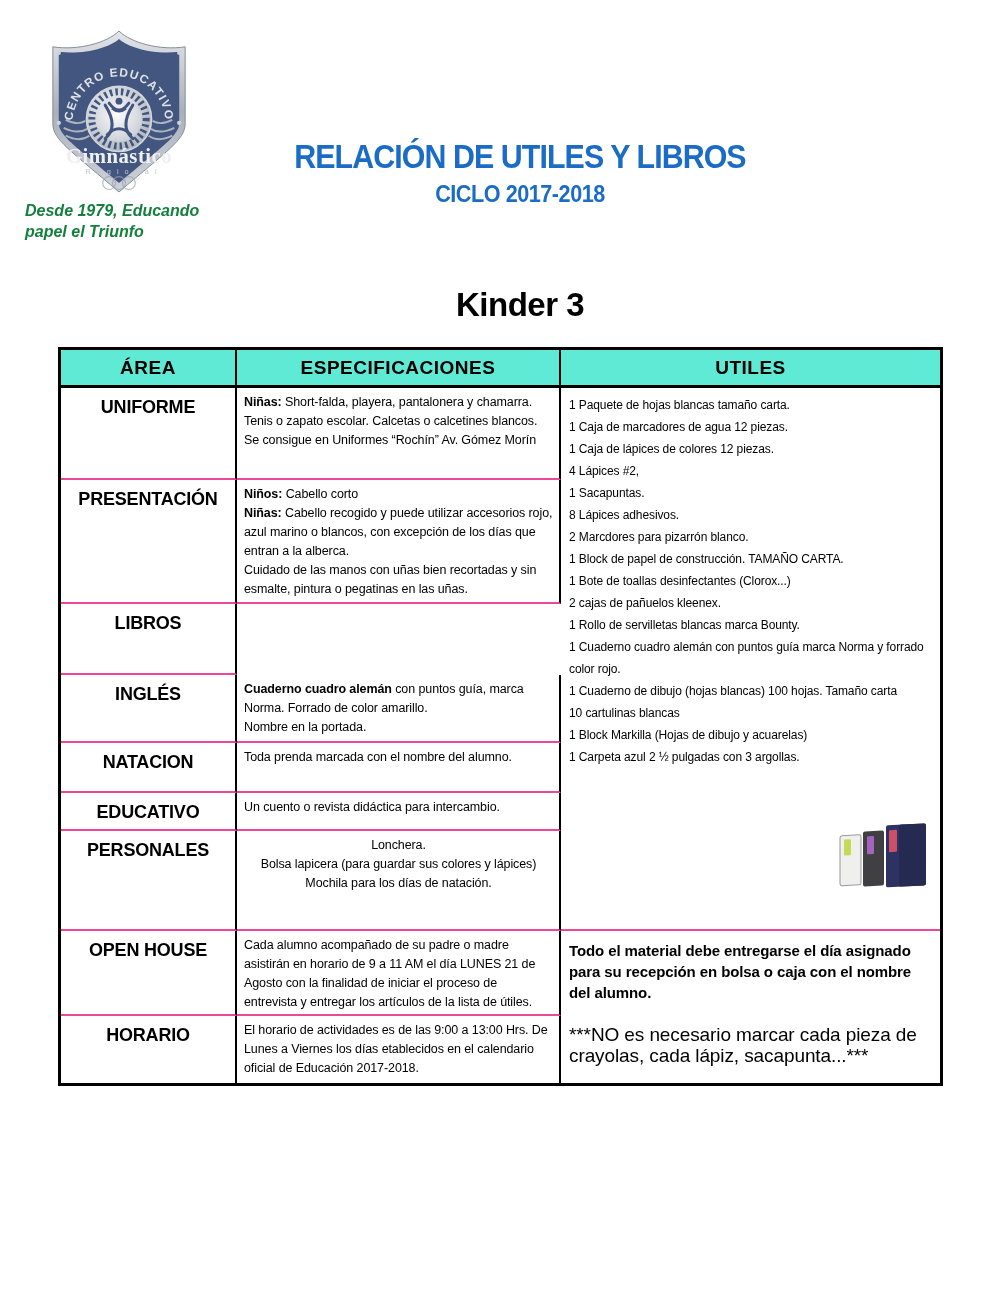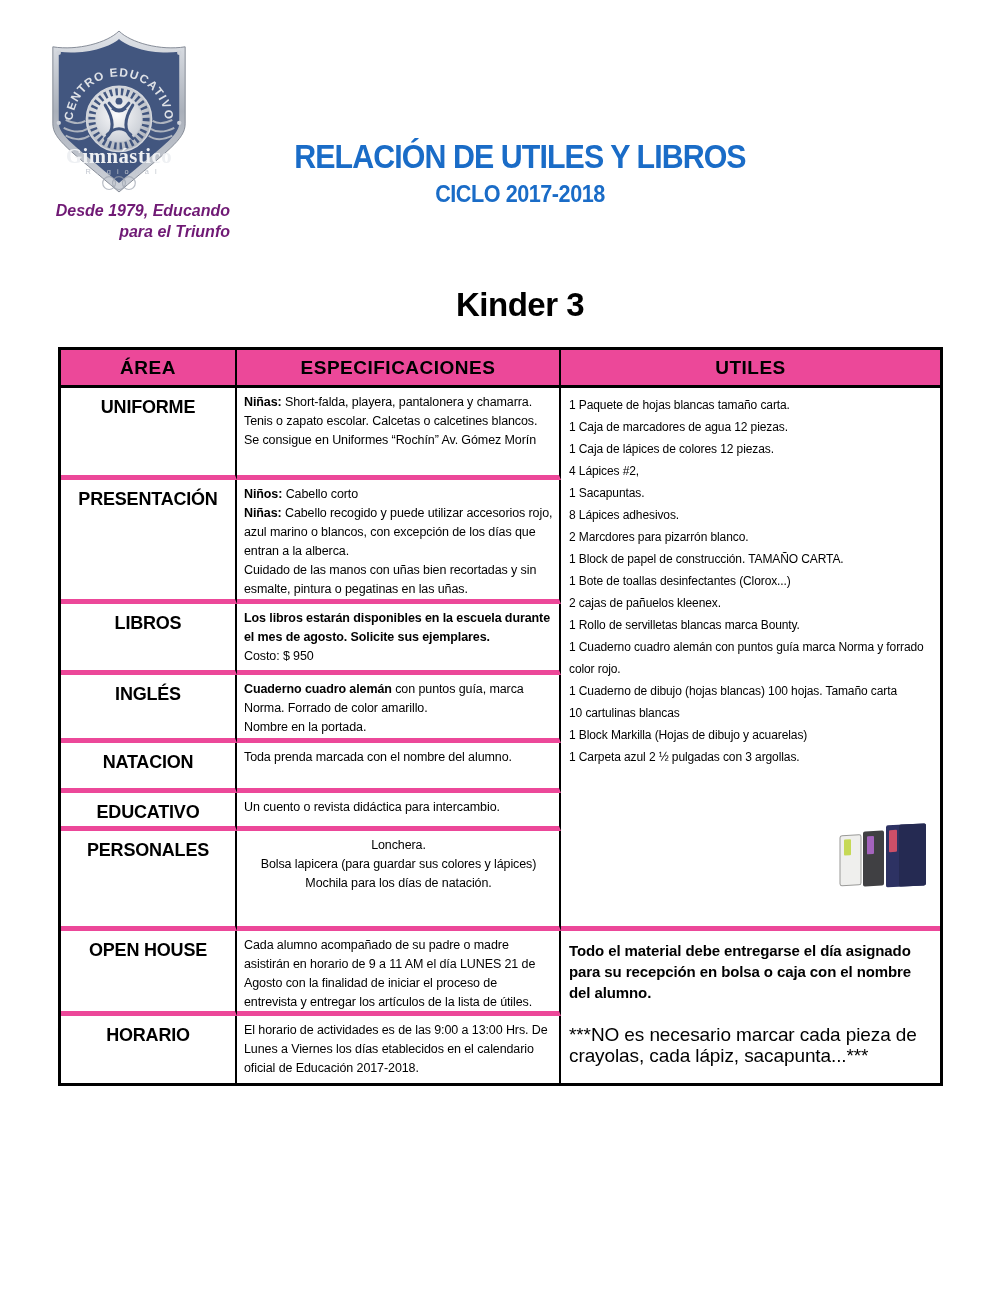--- a/index.html
+++ b/index.html
@@ -1,41 +1,41 @@
 <!DOCTYPE html>
 <html><head>
 <meta charset="utf-8">
 <style>
   html,body{margin:0;padding:0;background:#ffffff;}
   body{width:1000px;height:1294px;position:relative;font-family:"Liberation Sans",sans-serif;color:#000;}
 
   
   .logo-wrap{position:absolute;left:40px;top:28px;width:160px;height:215px;}
   .logo-svg{display:block;}
-  .tagline{position:absolute;left:-15px;top:172px;width:205px;text-align:right;
-           font-style:italic;font-weight:bold;font-size:16px;line-height:21px;color:#701a75;}
+  .tagline{position:absolute;left:-15px;top:172px;width:205px;text-align:left;
+           font-style:italic;font-weight:bold;font-size:16px;line-height:21px;color:#15803d;}
 
   
   .title-block{position:absolute;left:250px;top:138px;width:540px;text-align:center;}
   .doc-title{display:block;font-size:33px;font-weight:bold;color:#1a6cc7;letter-spacing:-1px;
              transform:scaleX(.92);transform-origin:center;}
   .doc-subtitle{display:block;margin-top:5px;font-size:23px;font-weight:bold;color:#1a6cc7;letter-spacing:-.5px;
              transform:scaleX(.94);transform-origin:center;}
 
   .grade-heading{position:absolute;left:250px;top:286px;width:540px;text-align:center;
                  font-size:33px;font-weight:bold;letter-spacing:-.5px;}
 
   
   .table-grid{position:absolute;left:58px;top:347px;width:885px;height:739px;
               box-sizing:border-box;border:3px solid #000;background:#fff;
               display:grid;
               grid-template-columns:176px 324px 379px;
               grid-template-rows:38px 92px 124px 71px 68px 50px 38px 100px 85px 67px;}
-  .tcell{box-sizing:border-box;border-right:2px solid #000;border-bottom:5px solid #ec4899;overflow:hidden;}
-  .hcell{background:#ec4899;border-bottom:3px solid #000;display:flex;align-items:center;justify-content:center;
+  .tcell{box-sizing:border-box;border-right:2px solid #000;border-bottom:2px solid #ec4899;overflow:hidden;}
+  .hcell{background:#5eead4;border-bottom:3px solid #000;display:flex;align-items:center;justify-content:center;
          font-weight:bold;font-size:19px;letter-spacing:.5px;}
   .last-col{border-right:none;}
   .no-bottom{border-bottom:none;}
 
   .area-cell{display:flex;justify-content:center;align-items:flex-start;padding-top:9px;
              font-weight:bold;font-size:18px;letter-spacing:-.2px;}
   .spec-cell{padding:5px 6px 4px 7px;}
   .spec-line{font-size:12.5px;line-height:19px;letter-spacing:-.1px;}
   .spec-line b{letter-spacing:-.1px;}
 
@@ -103,21 +103,21 @@
     <text x="80" y="137" text-anchor="middle" font-family="Liberation Serif,serif" font-size="21" font-weight="bold" letter-spacing=".5" fill="#eef0f3">Gimnástico</text>
     <text x="83" y="148" text-anchor="middle" font-size="7.5" letter-spacing="2" fill="#c2c7d0">R e g i o n a l</text>
     <g stroke="#9ba2ae" stroke-width="1.2" fill="none" opacity=".7">
       <circle cx="70" cy="157" r="6.5"></circle>
         <circle cx="80" cy="157" r="6.5"></circle>
         <circle cx="90" cy="157" r="6.5"></circle>
     </g>
   </svg>
   <div class="tagline">
     <div>Desde 1979, Educando</div>
-    <div>para el Triunfo</div>
+    <div>papel el Triunfo</div>
   </div>
 </div>
 
 <div class="title-block">
   <span class="doc-title">RELACIÓN DE UTILES Y LIBROS</span>
   <span class="doc-subtitle">CICLO 2017-2018</span>
 </div>
 
 <div class="grade-heading">Kinder 3</div>
 
@@ -174,24 +174,20 @@
       <span>PRESENTACIÓN</span>
     </div>
     <div class="tcell spec-cell" style="grid-area: 3 / 2;">
       <div class="spec-line"><b>Niños:</b> Cabello corto</div>
       <div class="spec-line"><b>Niñas:</b> Cabello recogido y puede utilizar accesorios rojo, azul marino o blancos, con excepción de los días que entran a la alberca.</div>
       <div class="spec-line">Cuidado de las manos con uñas bien recortadas y sin esmalte, pintura o pegatinas en las uñas.</div>
     </div>
     <div class="tcell area-cell" style="grid-area: 4 / 1;">
       <span>LIBROS</span>
     </div>
-    <div class="tcell spec-cell" style="grid-area: 4 / 2;">
-      <div class="spec-line"><b>Los libros estarán disponibles en la escuela durante el mes de agosto.  Solicite sus ejemplares.</b></div>
-      <div class="spec-line">Costo: $ 950</div>
-    </div>
     <div class="tcell area-cell" style="grid-area: 5 / 1;">
       <span>INGLÉS</span>
     </div>
     <div class="tcell spec-cell" style="grid-area: 5 / 2;">
       <div class="spec-line"><b>Cuaderno cuadro alemán</b> con puntos guía, marca Norma. Forrado de color amarillo.</div>
       <div class="spec-line">Nombre en la portada.</div>
     </div>
     <div class="tcell area-cell" style="grid-area: 6 / 1;">
       <span>NATACION</span>
     </div>

